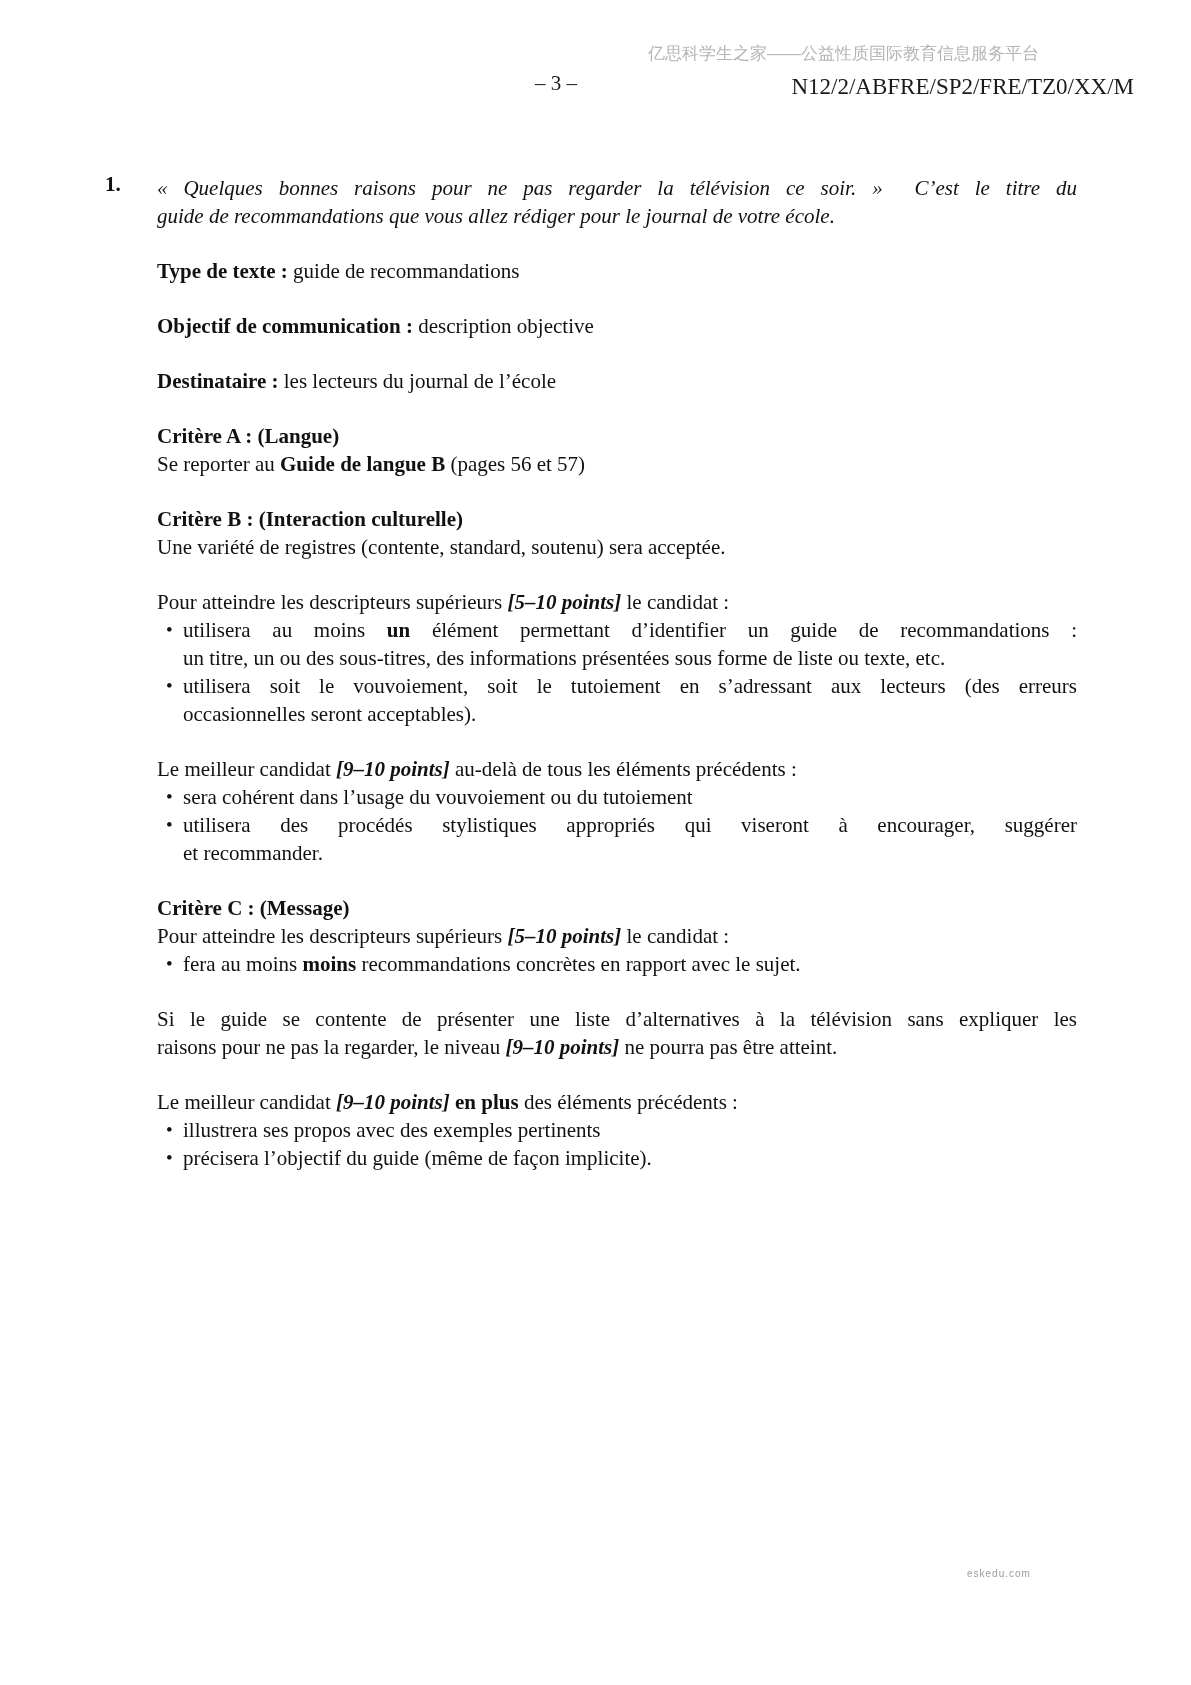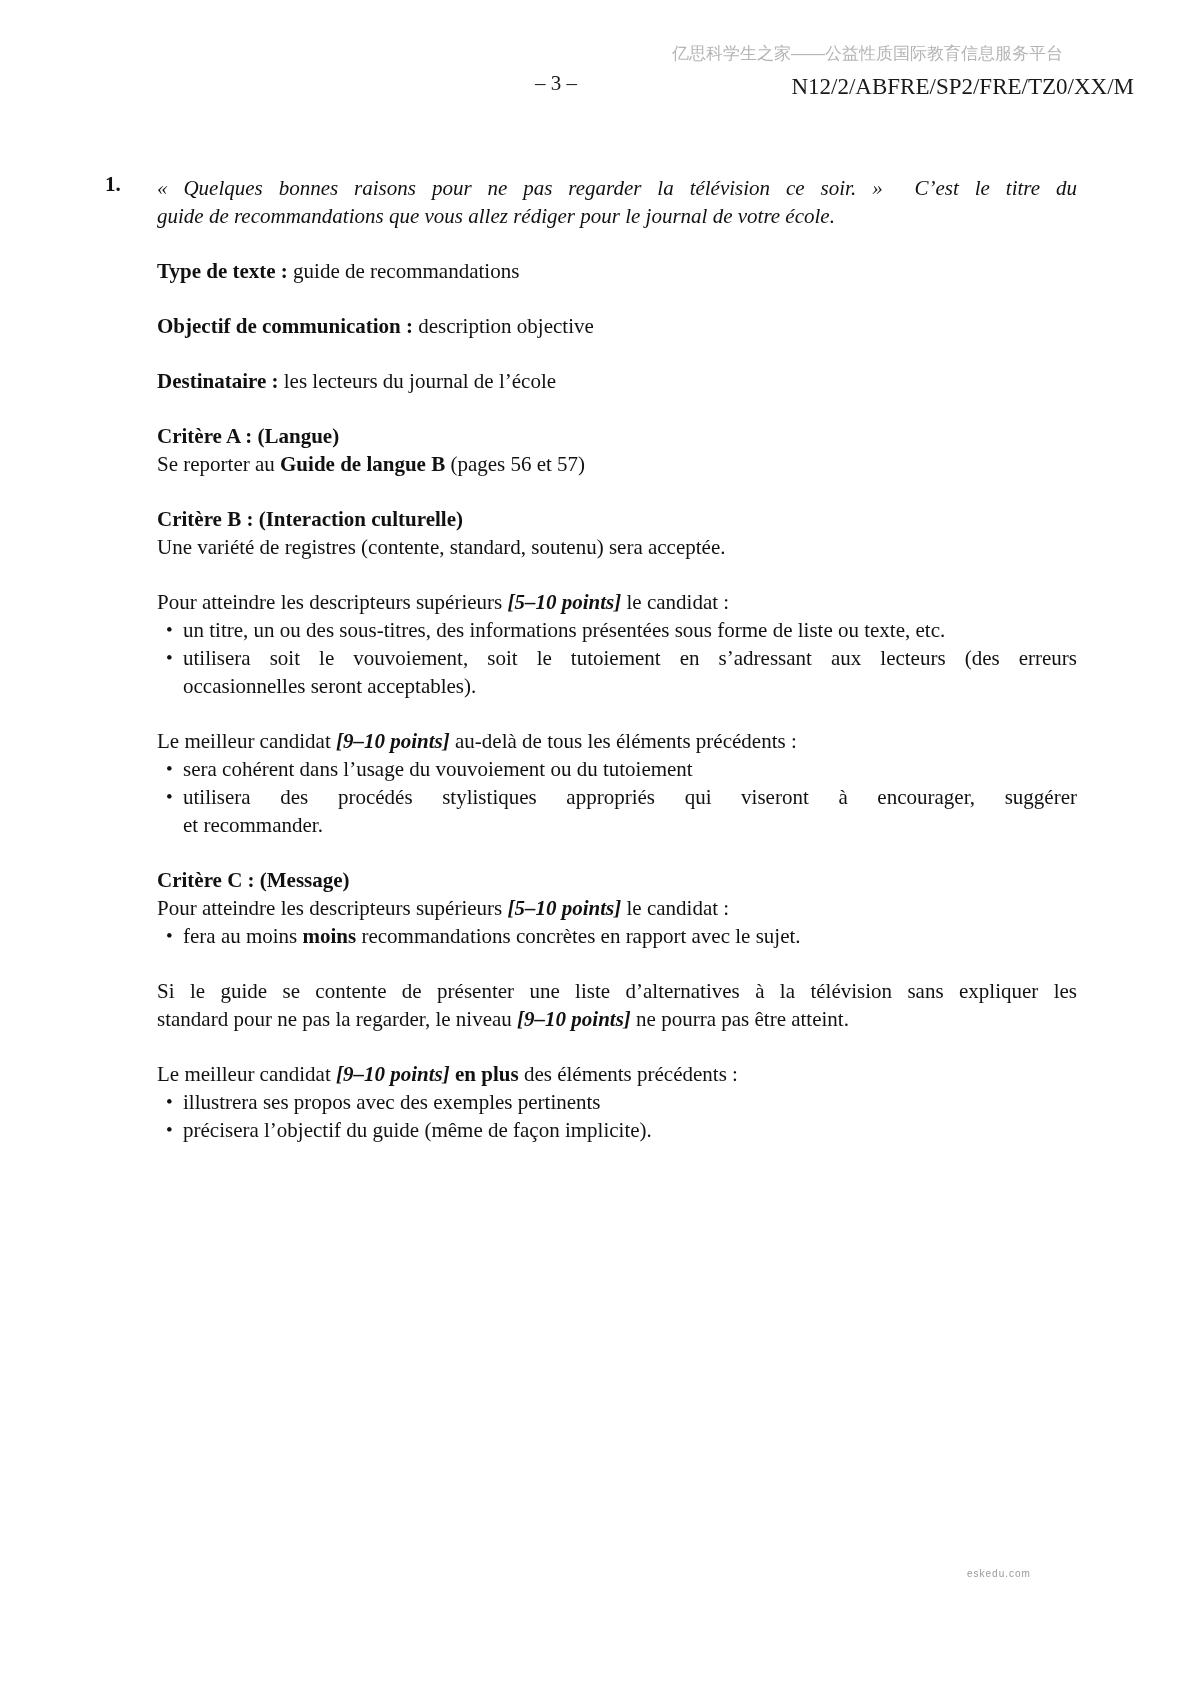--- a/index.html
+++ b/index.html
@@ -6,21 +6,21 @@
   .page{
     position:relative;
     width:1191px;height:1685px;
     background:#ffffff;
     margin:0 auto;
     overflow:hidden;
     color:#111;
     font-family:"Liberation Serif","DejaVu Serif",serif;
   }
   .cn-watermark{
-    position:absolute;top:44px;right:128px;
+    position:absolute;top:44px;right:152px;
     font-family:"Liberation Sans","DejaVu Sans",sans-serif;
     font-size:17px;line-height:20px;color:#b5b5b5;
     white-space:nowrap;
   }
   .page-number{
     position:absolute;top:71px;left:535px;
     font-size:21px;color:#1a1a1a;white-space:nowrap;
   }
   .paper-code{
     position:absolute;top:74px;right:57px;
@@ -84,20 +84,21 @@
           <div class="tline"><span class="rb">Critère B : (Interaction culturelle)</span></div>
         </div>
         <div class="block line">
           <div class="tline"><span>Une variété de registres (contente, standard, soutenu) sera acceptée.</span></div>
         </div>
         <div class="block para">
           <div class="tline"><span>Pour atteindre les descripteurs supérieurs </span><span class="rbi">[5–10 points]</span><span> le candidat :</span></div>
         </div>
         <div class="block bullet">
           <span class="marker">•</span>
+          <div class="tline jline"><span>utilisera au moins </span><span class="rb">un</span><span> élément permettant d’identifier un guide de recommandations :</span></div>
           <div class="tline"><span>un titre, un ou des sous-titres, des informations présentées sous forme de liste ou texte, etc.</span></div>
         </div>
         <div class="block bullet">
           <span class="marker">•</span>
           <div class="tline jline"><span>utilisera soit le vouvoiement, soit le tutoiement en s’adressant aux lecteurs (des erreurs</span></div>
           <div class="tline"><span>occasionnelles seront acceptables).</span></div>
         </div>
         <div class="block para">
           <div class="tline"><span>Le meilleur candidat </span><span class="rbi">[9–10 points]</span><span> au-delà de tous les éléments précédents :</span></div>
         </div>
@@ -115,21 +116,21 @@
         </div>
         <div class="block line">
           <div class="tline"><span>Pour atteindre les descripteurs supérieurs </span><span class="rbi">[5–10 points]</span><span> le candidat :</span></div>
         </div>
         <div class="block bullet">
           <span class="marker">•</span>
           <div class="tline"><span>fera au moins </span><span class="rb">moins</span><span> recommandations concrètes en rapport avec le sujet.</span></div>
         </div>
         <div class="block para">
           <div class="tline jline"><span>Si le guide se contente de présenter une liste d’alternatives à la télévision sans expliquer les</span></div>
-          <div class="tline"><span>standard pour ne pas la regarder, le niveau </span><span class="rbi">[9–10 points]</span><span> ne pourra pas être atteint.</span></div>
+          <div class="tline"><span>raisons pour ne pas la regarder, le niveau </span><span class="rbi">[9–10 points]</span><span> ne pourra pas être atteint.</span></div>
         </div>
         <div class="block para">
           <div class="tline"><span>Le meilleur candidat </span><span class="rbi">[9–10 points]</span><span> </span><span class="rb">en plus</span><span> des éléments précédents :</span></div>
         </div>
         <div class="block bullet">
           <span class="marker">•</span>
           <div class="tline"><span>illustrera ses propos avec des exemples pertinents</span></div>
         </div>
         <div class="block bullet">
           <span class="marker">•</span>

